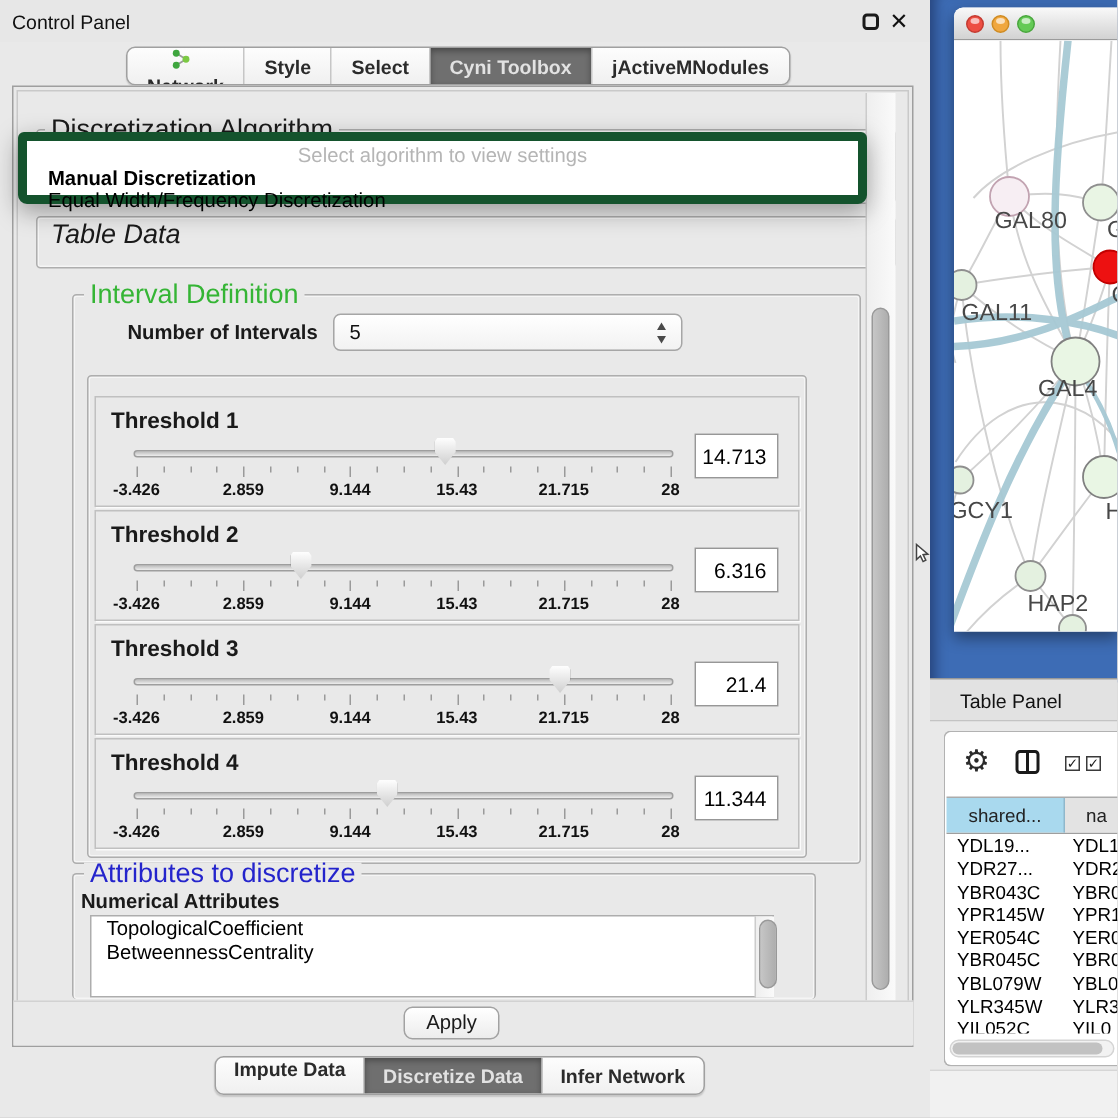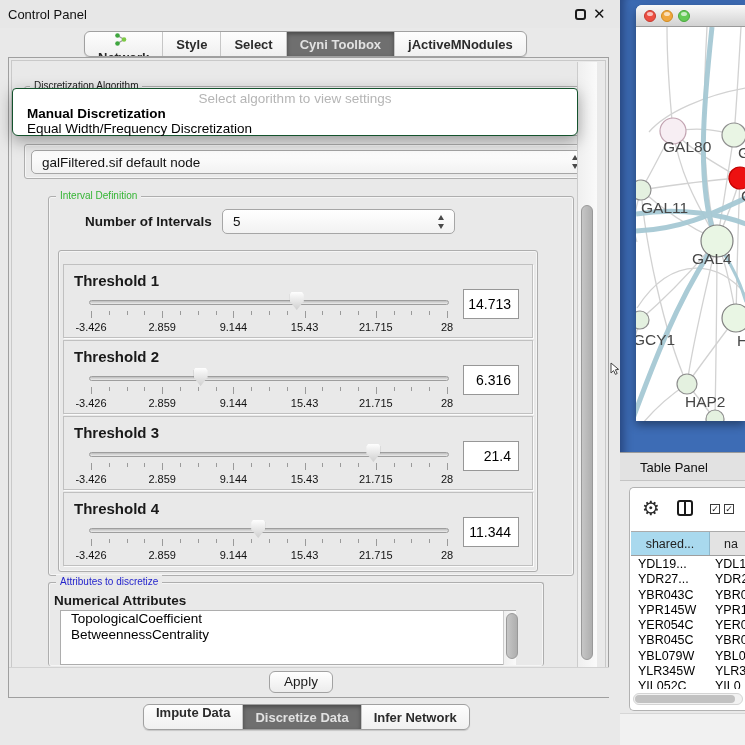--- a/index.html
+++ b/index.html
@@ -23,58 +23,58 @@
   .toptabs{left:84px;top:31px;}
   .bottabs{left:143px;top:704px;}
   .bottabs .tab{padding:0 12px;}
   .neticon{margin-right:6px;display:inline-block;}
 
   .main-panel{left:8px;top:57px;width:601px;height:641px;border:1px solid #9f9f9f;background:#e9e9e9;}
   .inner-panel{left:11px;top:60px;width:595px;height:635px;border:1px solid #c9c9c9;background:#e9e9e9;}
 
   
   .group{border:1px solid #aeaeae;border-radius:3px;box-shadow:inset 0 0 0 1px rgba(255,255,255,.55);}
-  .gtitle{position:absolute;background:#e9e9e9;padding:0 4px;font-size:10px;white-space:nowrap;line-height:14px;}
+  .gtitle{position:absolute;background:#e9e9e9;padding:0 4px;font-size:18px;white-space:nowrap;line-height:14px;}
   .green{color:var(--green-title,#35b535);text-align:center;}
   .blue{color:var(--blue-title,#2424cc);}
 
   
   .combo{background:linear-gradient(#ffffff,#f2f2f2);border:1px solid #a6a6a6;border-radius:5px;
          font-size:13.5px;color:#111;display:flex;align-items:center;padding-left:10px;cursor:default;}
   .step{position:absolute;right:8px;top:50%;transform:translateY(-50%);width:9px;height:14px;}
   .step:before,.step:after{content:"";position:absolute;left:1px;border-left:3.5px solid transparent;border-right:3.5px solid transparent;}
   .step:before{top:0;border-bottom:5px solid #4a4a4a;}
   .step:after{bottom:0;border-top:5px solid #4a4a4a;}
 
   .focus-combo{left:31px;top:97px;width:559px;height:26px;border-radius:7px;background:#fff;
                border:1px solid #7ba7d7;box-shadow:0 0 0 3px var(--focus-ring,#5b9dd9);}
 
   
-  .popup{left:12px;top:88px;width:566px;height:48px;background:#fff;border:1px solid #14532d;
+  .popup{left:12px;top:88px;width:566px;height:48px;background:#fff;border:6px solid #14532d;
          border-radius:4px 4px 6px 6px;box-shadow:0 5px 16px rgba(0,0,0,.35);z-index:6;}
   .popup .hint{position:absolute;top:2px;left:0;width:100%;text-align:center;color:#b5b5b5;font-size:13.5px;}
   .popup .opt{position:absolute;left:3px;right:3px;padding-left:11px;font-size:13.5px;height:15px;line-height:15px;color:#000;}
   .popup .opt.b{font-weight:bold;top:17px;}
   .popup .opt.r{top:32px;}
 
   
   .tpanel{position:absolute;left:63px;width:470px;height:74px;border:1px solid #c0c0c0;background:#e9e9e9;
           box-shadow:1px 1px 0 rgba(255,255,255,.8);}
   .plabel{position:absolute;left:10px;top:7px;font-weight:bold;font-size:15px;}
   .slz{position:absolute;left:25px;top:26px;width:360px;height:46px;}
   .track{position:absolute;left:0;right:0;top:9px;height:5px;border:1px solid #9e9e9e;border-radius:3px;
          background:linear-gradient(#bdbdbd,#ededed);}
   .thumb{position:absolute;top:1px;width:14px;height:18px;background:linear-gradient(#fefefe,#cfcfcf);
          clip-path:polygon(12% 0,88% 0,100% 14%,100% 52%,50% 100%,0 52%,0 14%);
          filter:drop-shadow(0 0 1px #787878);}
   .ticks{position:absolute;left:2px;right:2px;top:20px;height:8px;}
   .ticks i{position:absolute;top:0;width:1px;height:4px;background:#9a9a9a;}
   .ticks i.major{height:7px;}
   .tlabels{position:absolute;left:2px;right:2px;top:30px;height:13px;}
-  .tl{position:absolute;transform:translateX(-50%);font-size:11px;font-weight:normal;color:#111;white-space:nowrap;}
+  .tl{position:absolute;transform:translateX(-50%);font-size:11px;font-weight:bold;color:#111;white-space:nowrap;}
   .vbox{position:absolute;left:399px;top:24px;width:56px;height:30px;background:#fff;border:1px solid #979797;
         font-size:14px;line-height:28px;text-align:right;padding-right:7px;color:#000;}
 
   
   .attr-list{left:60px;top:610px;width:456px;height:55px;background:#fff;border:1px solid #adadad;overflow:hidden;}
   .attr-list .li{padding-left:10px;font-size:13.5px;height:15.5px;line-height:15.5px;color:#000;}
   .vsb{position:absolute;background:linear-gradient(90deg,#efefef,#fafafa);border-left:1px solid #cccccc;}
   .vsb .th{position:absolute;left:2px;width:12px;background:linear-gradient(90deg,#c6c6c6,#aeaeae);
            border:1px solid #999;border-radius:7px;}
 
@@ -161,24 +161,20 @@
 
   <div class="abs main-panel"></div>
   <div class="abs inner-panel"></div>
 
   <div class="abs group" style="left:24px;top:86px;width:573px;height:50px;"></div>
   <span class="gtitle" style="left:30px;top:79px;">Discretization Algorithm</span>
   <div class="abs focus-combo"></div>
 
   <div class="abs group" style="left:24px;top:144px;width:573px;height:35px;"></div>
   <span class="gtitle" style="left:30px;top:149px;font-style:italic;">Table Data</span>
-  <div class="abs combo" style="left:31px;top:150px;width:558px;height:24px;">
-    <span class="lbl">galFiltered.sif default node</span>
-    <span class="step"></span>
-  </div>
 
   <div class="abs popup">
     <div class="hint lbl">Select algorithm to view settings</div>
     <div class="opt r lbl">Equal Width/Frequency Discretization</div>
     <div class="opt b lbl">Manual Discretization</div>
   </div>
 
   <div class="abs group" style="left:48px;top:196px;width:526px;height:380px;"></div>
   <span class="gtitle green" style="left:56px;top:189px;">Interval Definition</span>
 

